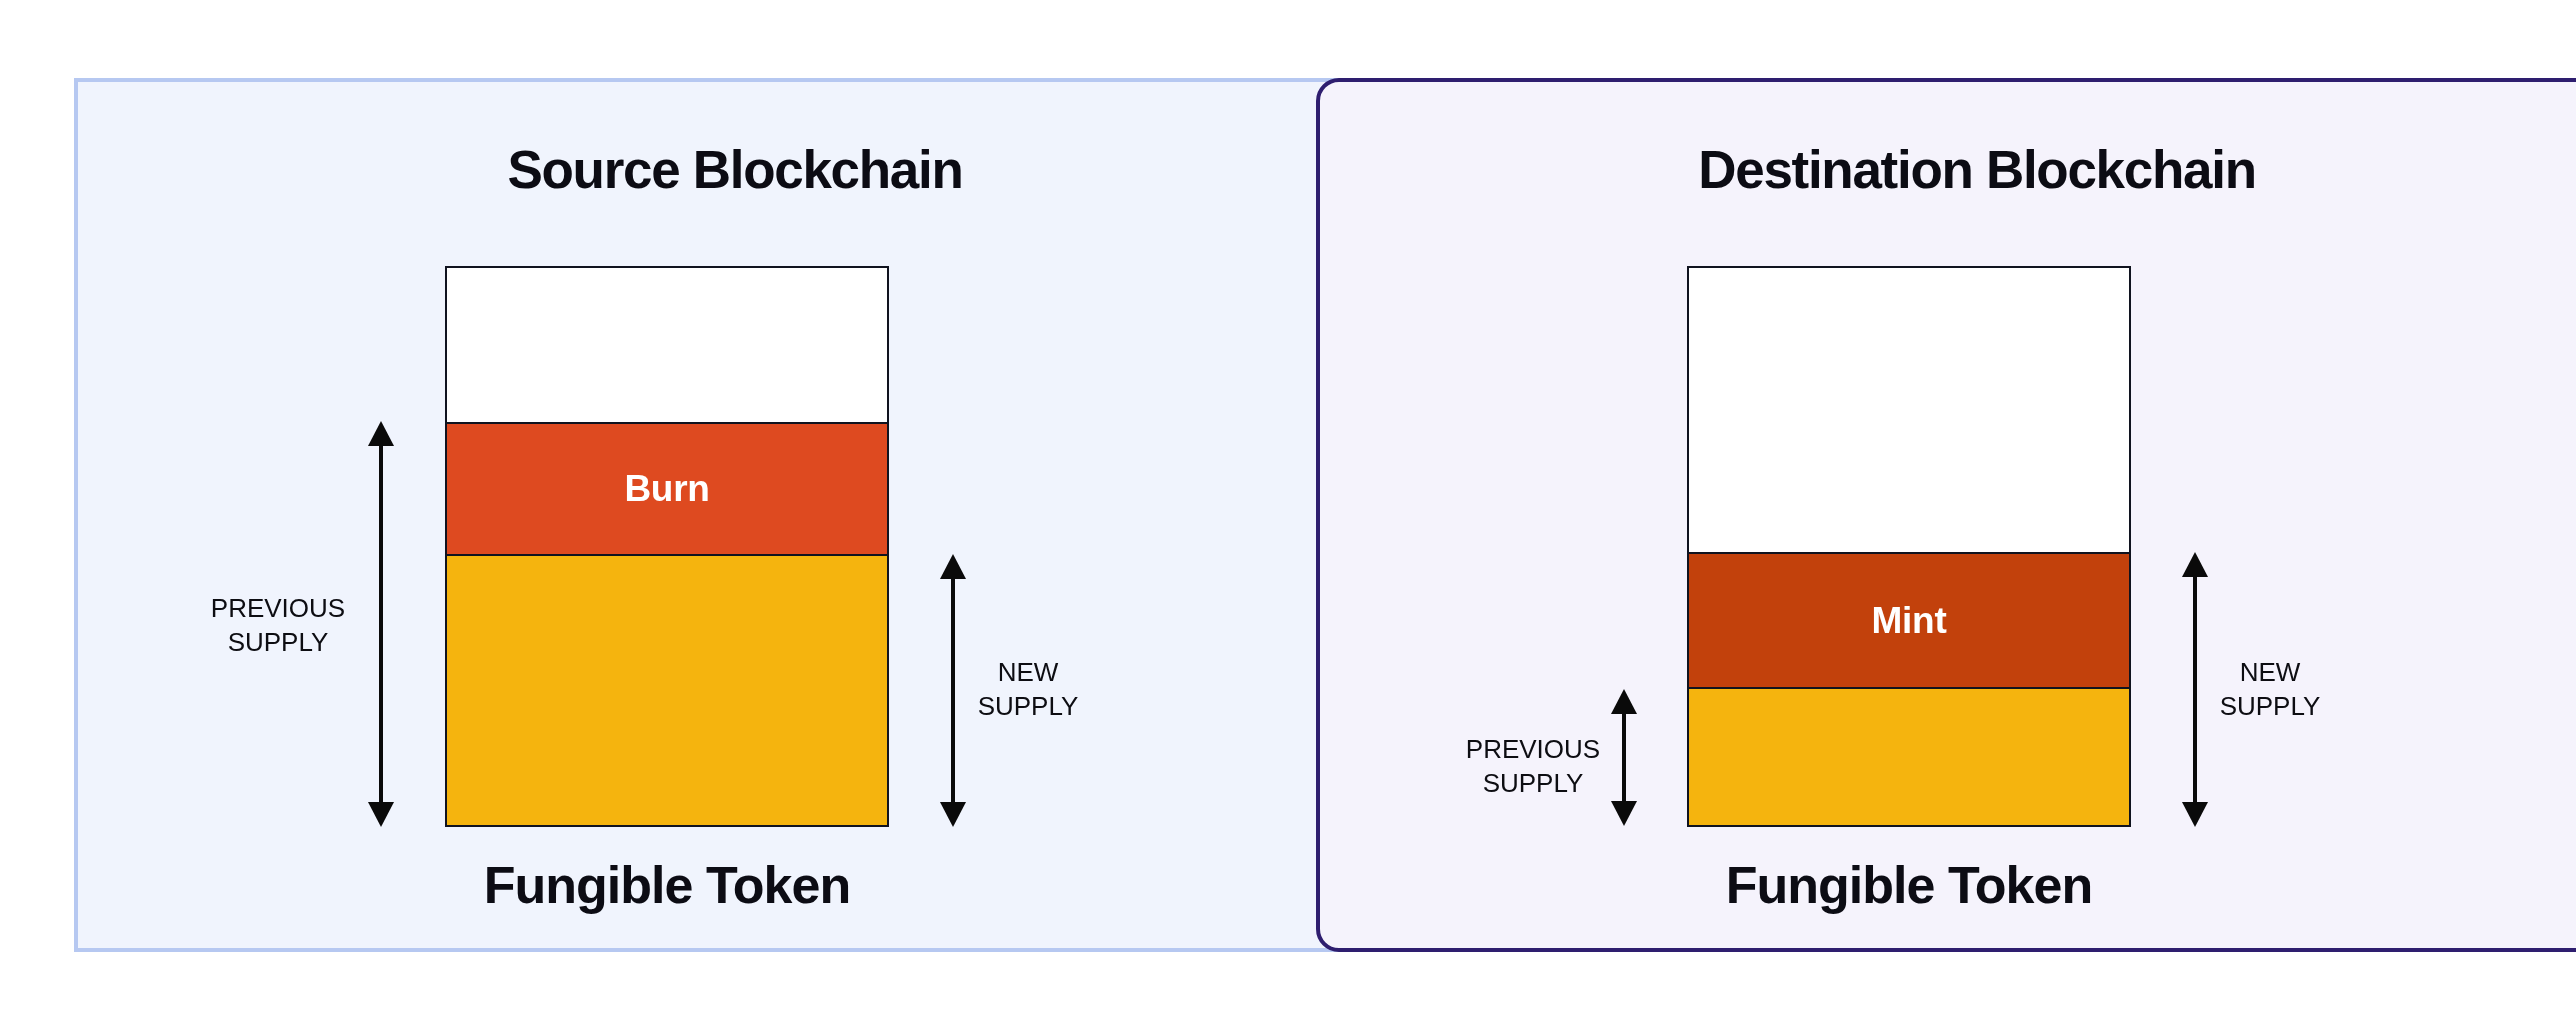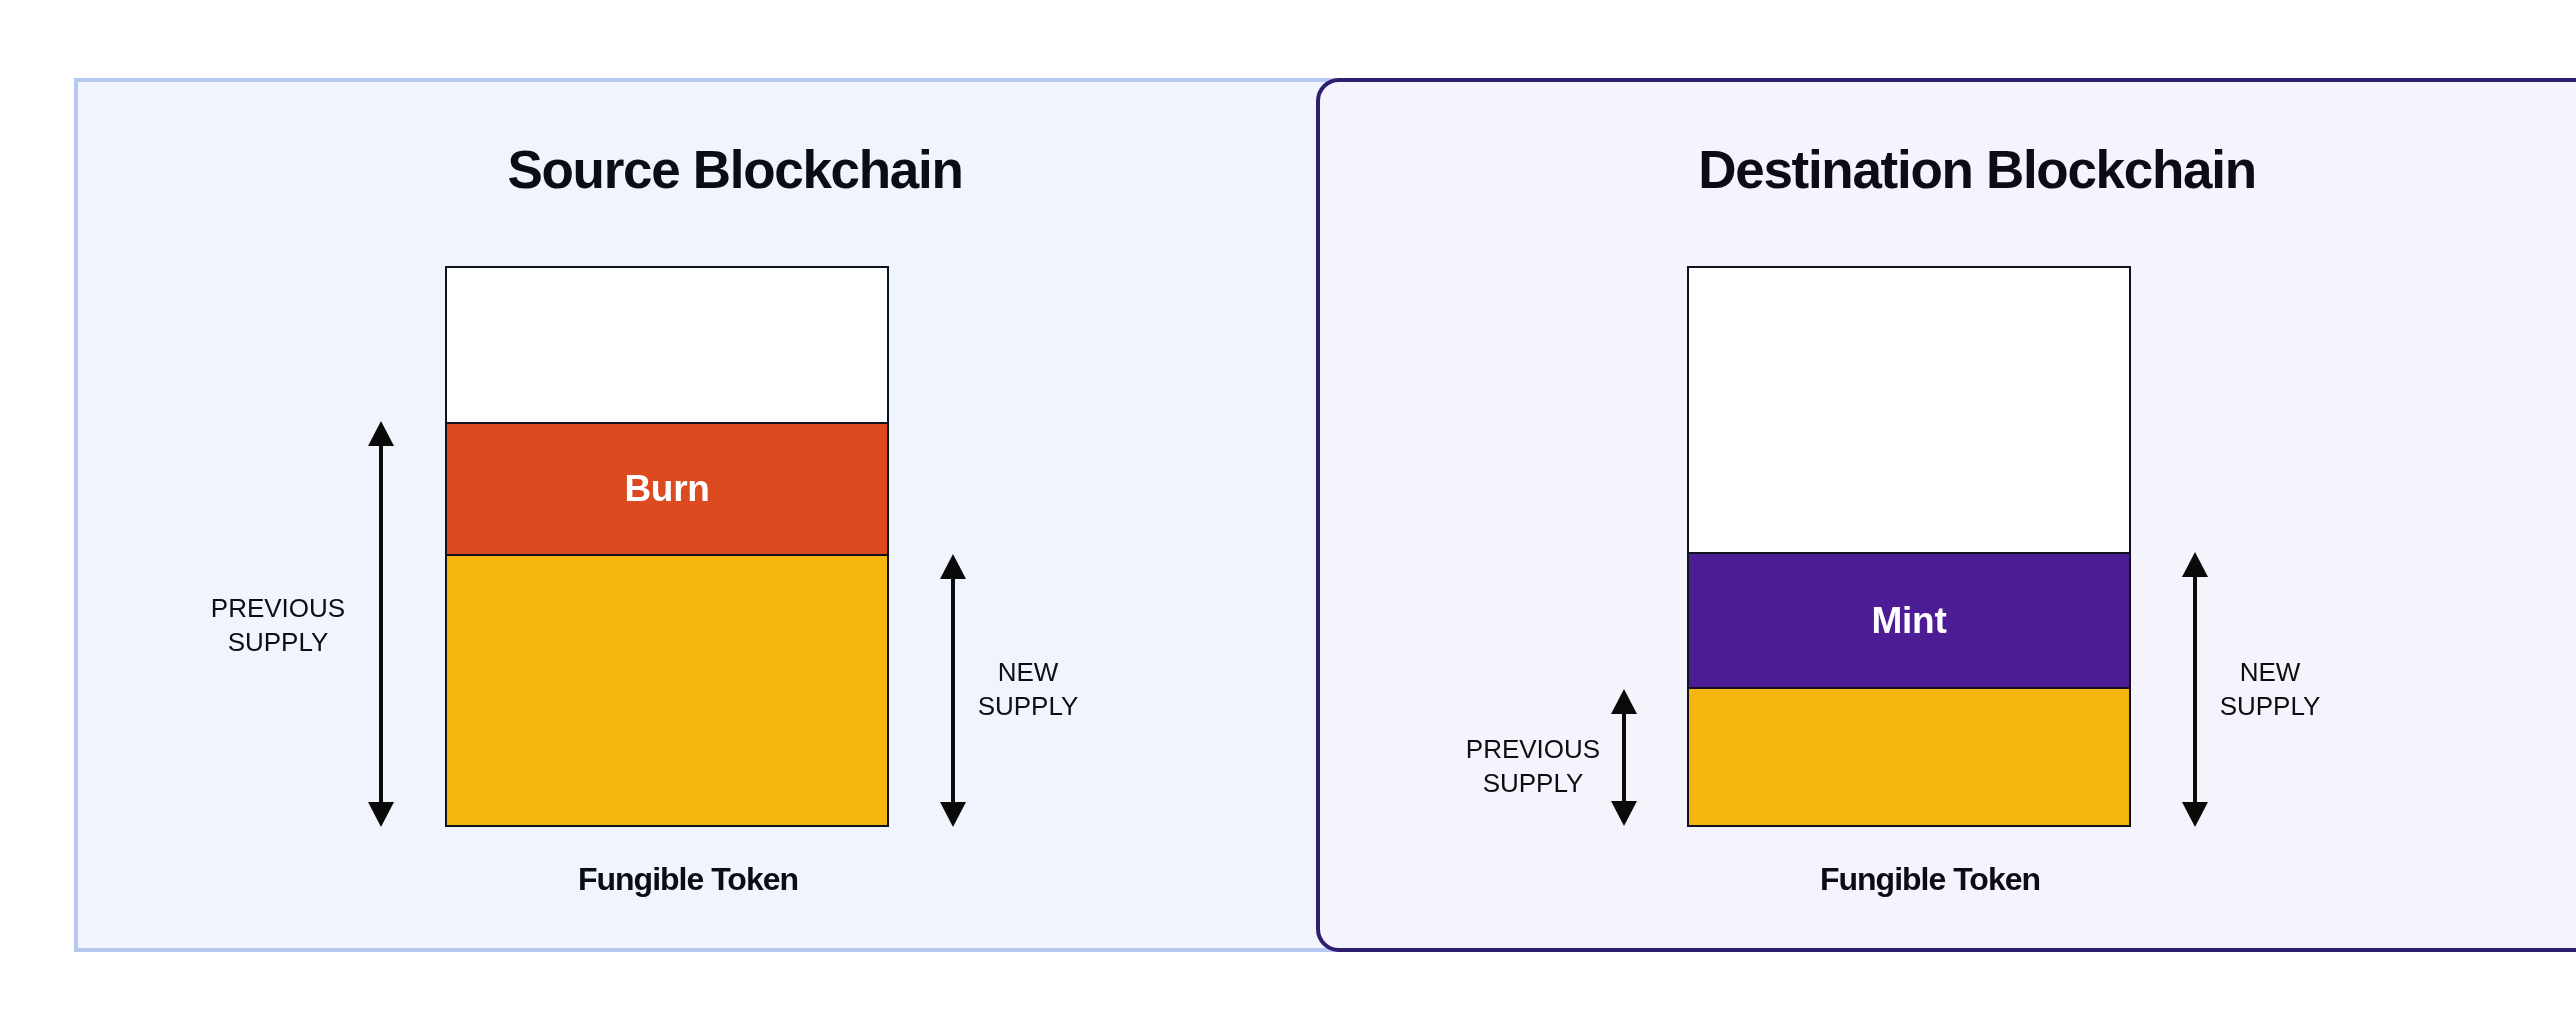--- a/index.html
+++ b/index.html
@@ -52,28 +52,27 @@
   .segment + .segment { border-top: 2.6px solid #10131F; }
   .segment-label {
     font-size: 37px;
     font-weight: 600;
     letter-spacing: -0.3px;
     color: #FFFFFF;
   }
 
   .caption {
     position: absolute;
-    left: 388px; width: 444px;
+    left: 367px; width: 444px;
     top: 773px;
     text-align: center;
-    font-size: 32px;
+    font-size: 52px;
     font-weight: 700;
     letter-spacing: -1px;
     color: #0C0C14;
-    margin-top: 6px;
   }
 
   .arrow {
     position: absolute;
     width: 26px;
     display: flex;
     flex-direction: column;
     align-items: center;
   }
   .arrow-head-up {
@@ -149,21 +148,21 @@
 
   <div class="caption">Fungible Token</div>
 </section>
 
 <section class="panel p1" style="background: rgb(245, 243, 252); border-color: rgb(46, 30, 111); border-radius: 23px;">
 
   <h2 class="panel-title">Destination Blockchain</h2>
 
   <div class="bar" style="border-color: rgb(16, 19, 31);">
     <div class="segment" style="height: 51%; background: rgb(255, 255, 255);"></div>
-    <div class="segment" style="height: 24.3%; background: #4c1d95;">
+    <div class="segment" style="height: 24.3%; background: #c2410c;">
       <span class="segment-label" style="color: rgb(255, 255, 255);">Mint</span>
     </div>
     <div class="segment" style="height: 24.7%; background: rgb(245, 180, 14);"></div>
   </div>
 
   <div class="arrow arrow-prev">
     <div class="arrow-head-up"></div>
     <div class="arrow-shaft"></div>
     <div class="arrow-head-down"></div>
   </div>

